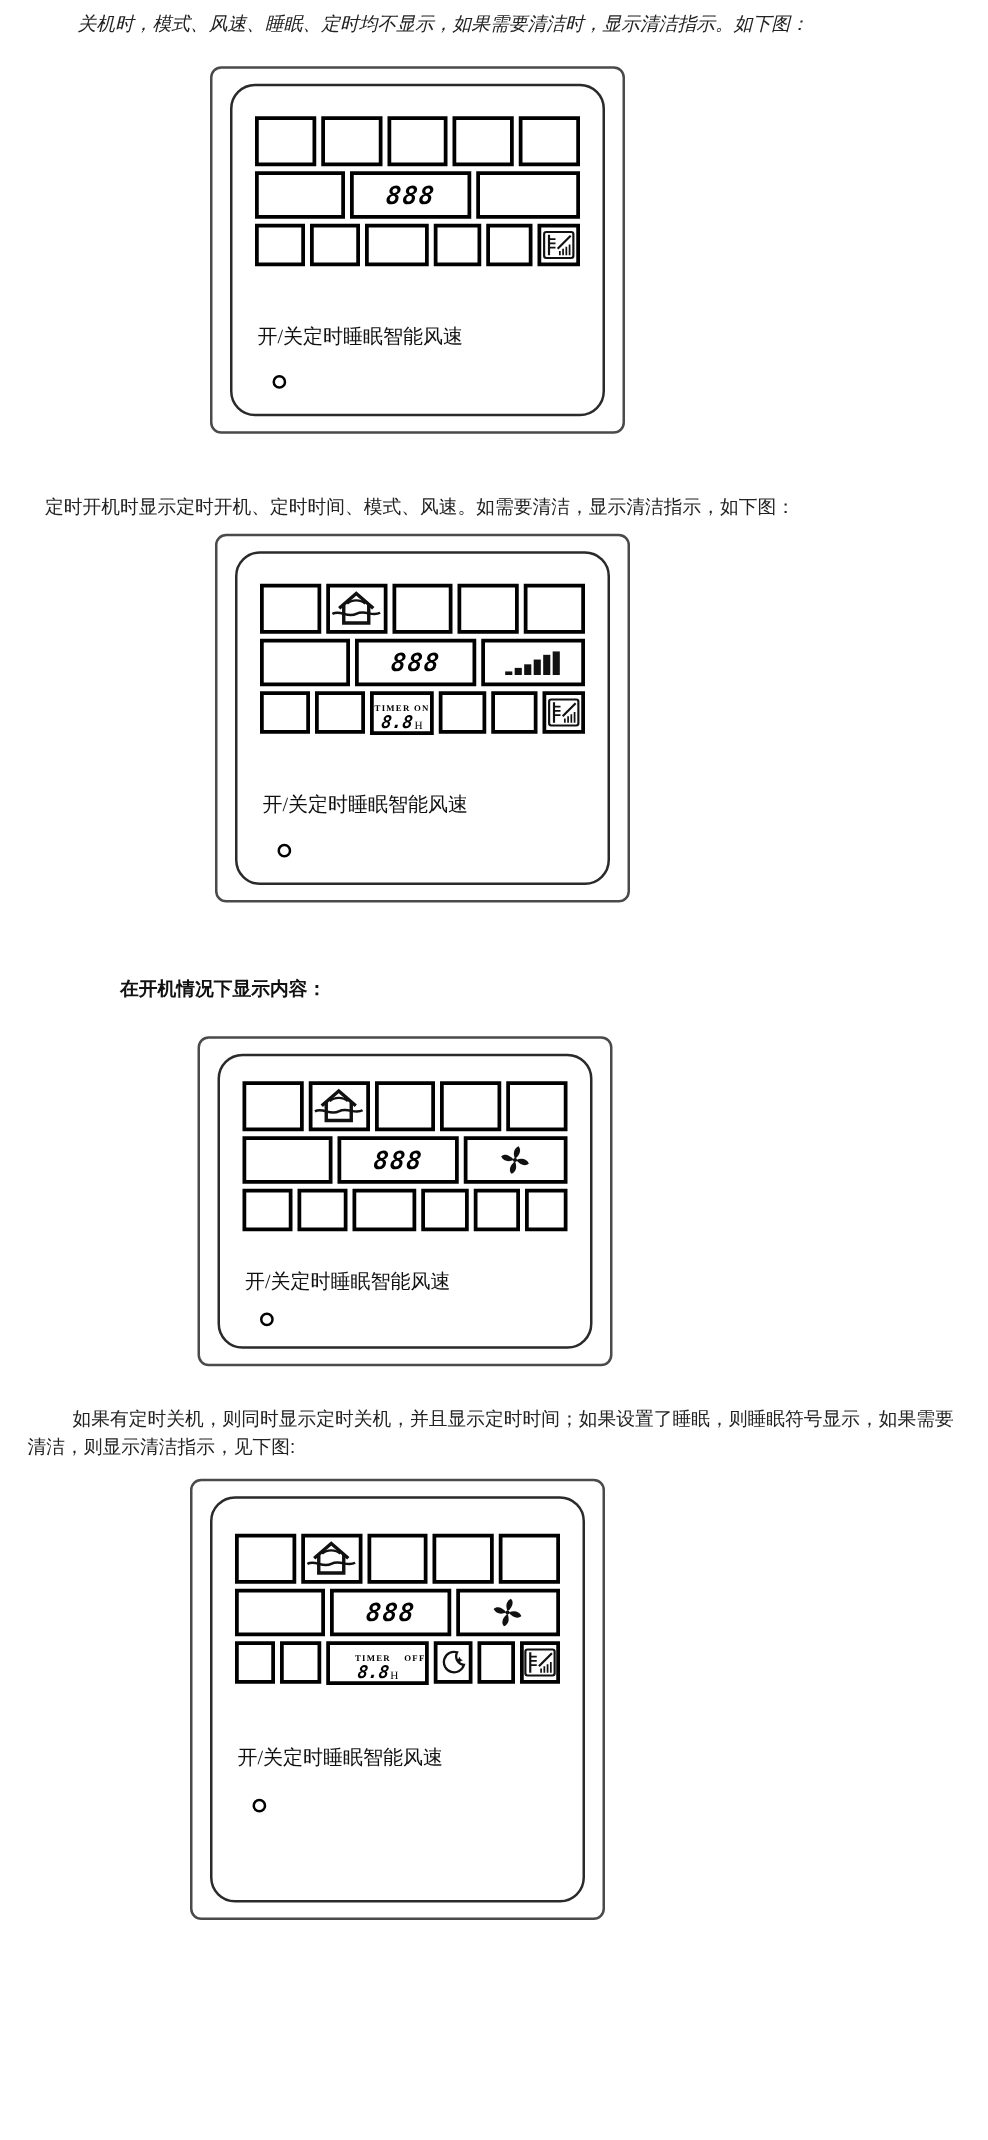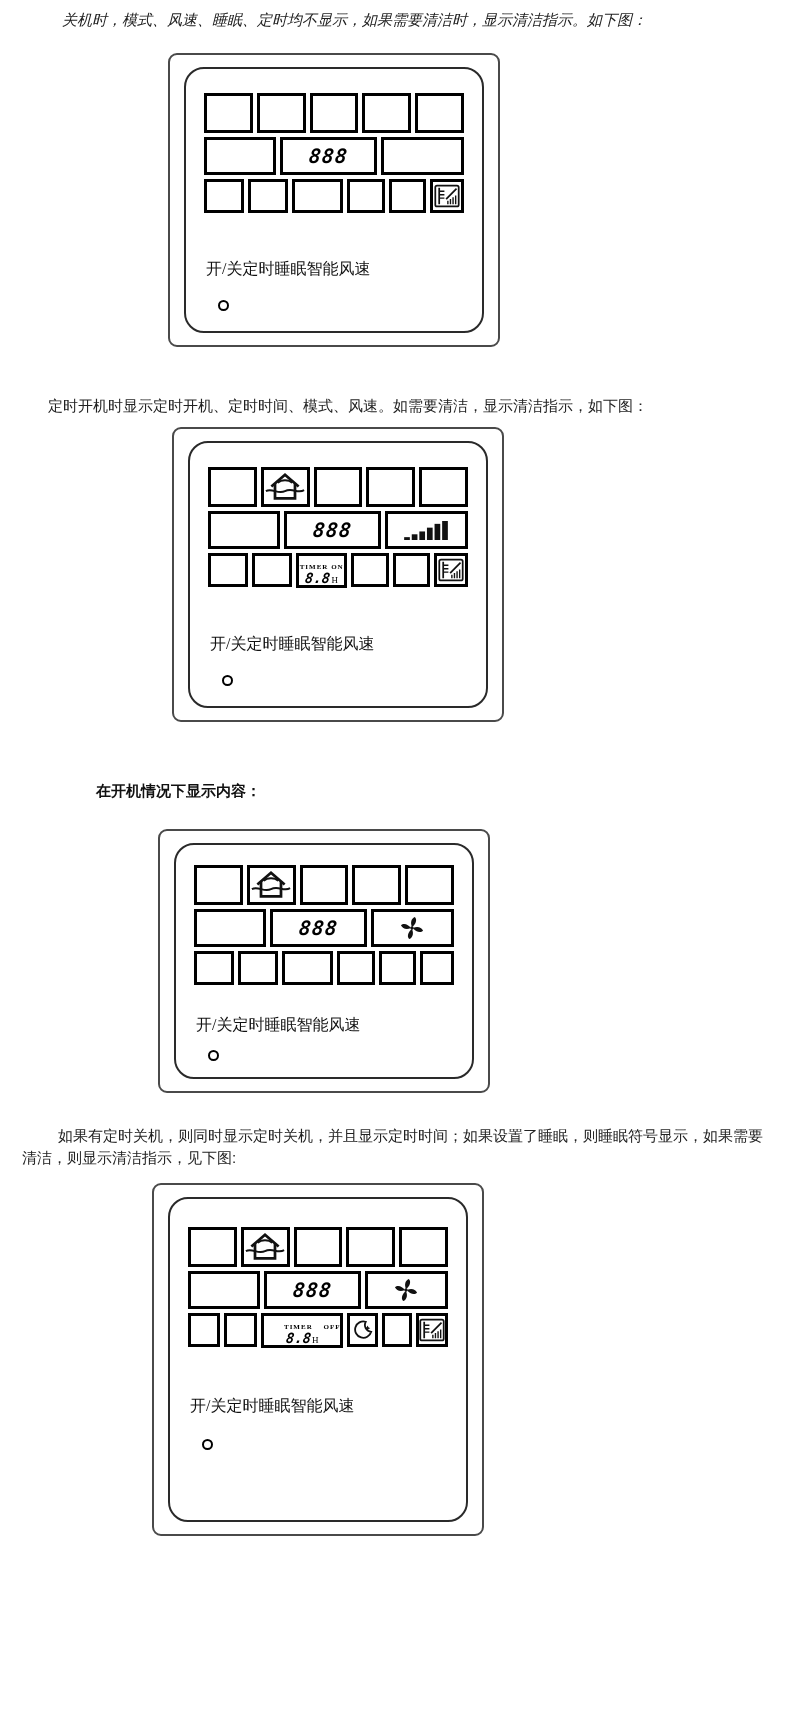--- a/index.html
+++ b/index.html
@@ -24,21 +24,21 @@
   }
 
   .h {
     margin:20px 0 0 96px;
     font-size:15px;
     font-weight:bold;
     color:#111;
   }
   .p { font-size:15px; color:#222; line-height:22px; }
   .p1 { margin:9px 0 0 62px;font-style:italic; }
-  .p2 { margin:48px 0 0 48px; }
+  .p2 { margin:48px 0 0 36px; }
   .h2 { margin:60px 0 0 96px; }
   .p3 { margin:9px 0 0 50px; }
   .p4 { margin:32px 24px 0 22px; text-indent:2.4em; }
 
   
   .ctrl {
     width:300px;
     border:2px solid #4a4a4a;
     border-radius:9px;
     padding:12px 14px;

